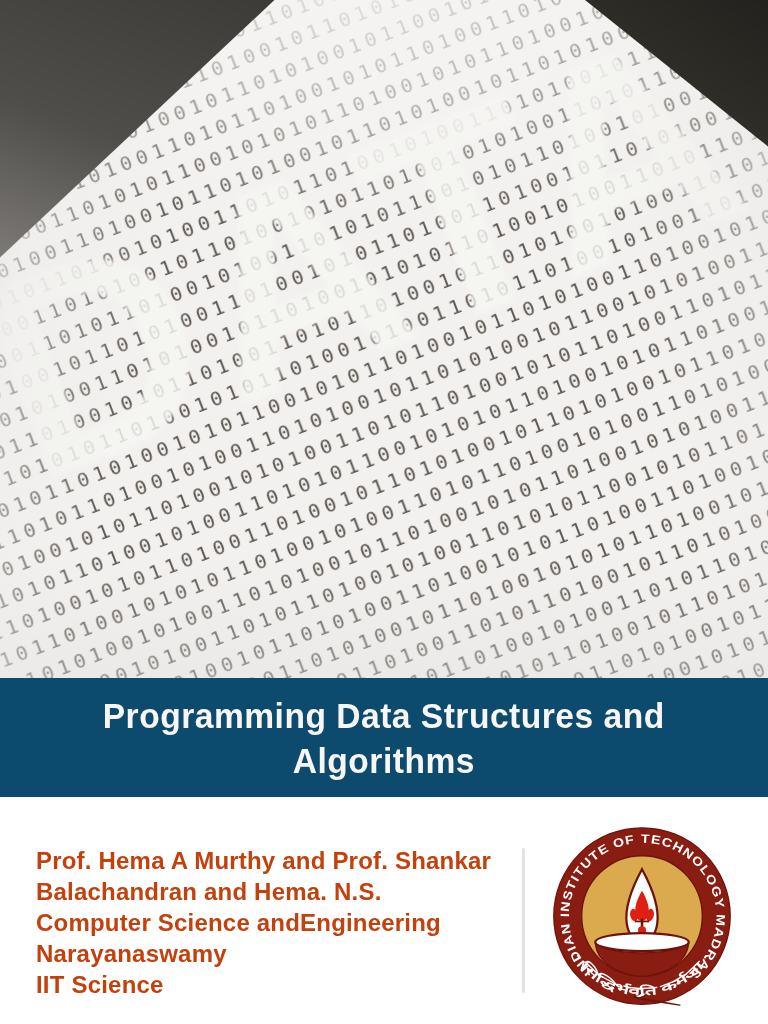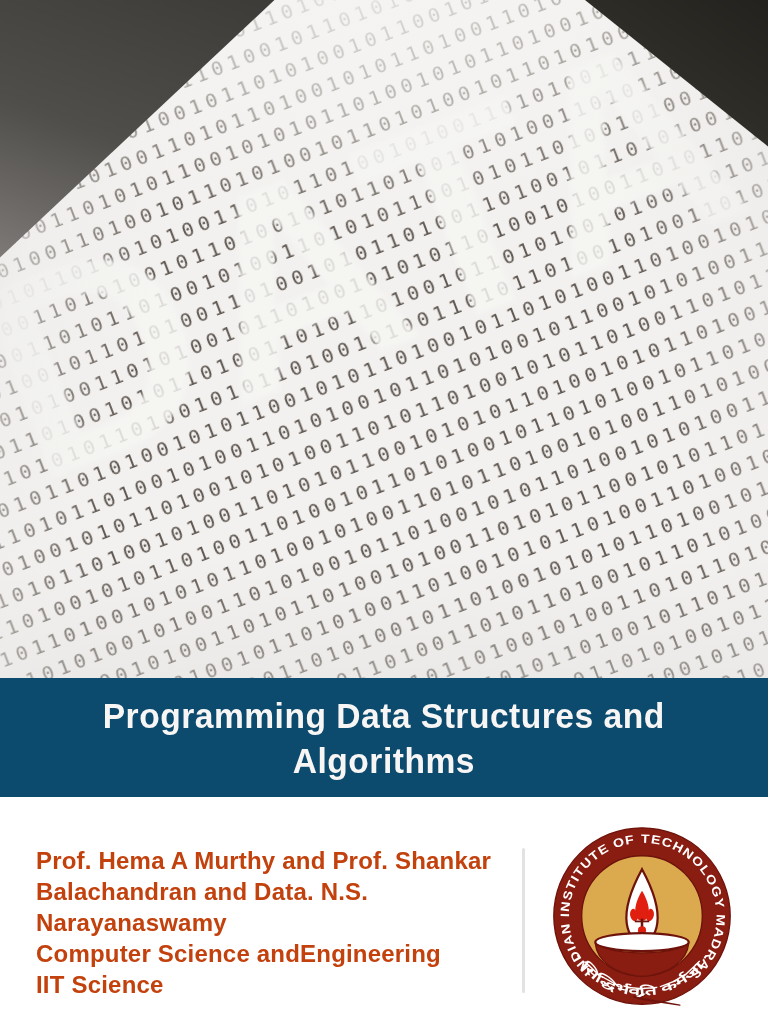--- a/index.html
+++ b/index.html
@@ -188,23 +188,23 @@
   </div>
 
   <div class="banner" style="background-color: #0c4a6e;">
     <div class="banner-line" style="color: rgb(247, 246, 245);">Programming Data Structures and</div>
     <div class="banner-line" style="color: rgb(247, 246, 245);">Algorithms</div>
   </div>
 
   <div class="footer">
     <div class="authors">
       <div>Prof. Hema A Murthy and Prof. Shankar</div>
-      <div>Balachandran and Data. N.S.</div>
+      <div>Balachandran and Hema. N.S.</div>
+      <div>Computer Science andEngineering</div>
       <div>Narayanaswamy</div>
-      <div>Computer Science andEngineering</div>
       <div>IIT Science</div>
     </div>
 
     <div class="v-divider"></div>
 
     <div class="logo-box">
       <svg viewBox="0 0 200 200" width="180" height="180">
 
         <circle cx="100" cy="100" r="98" stroke="#6e130b" stroke-width="1.5" fill="#8a1d12"></circle>
 

